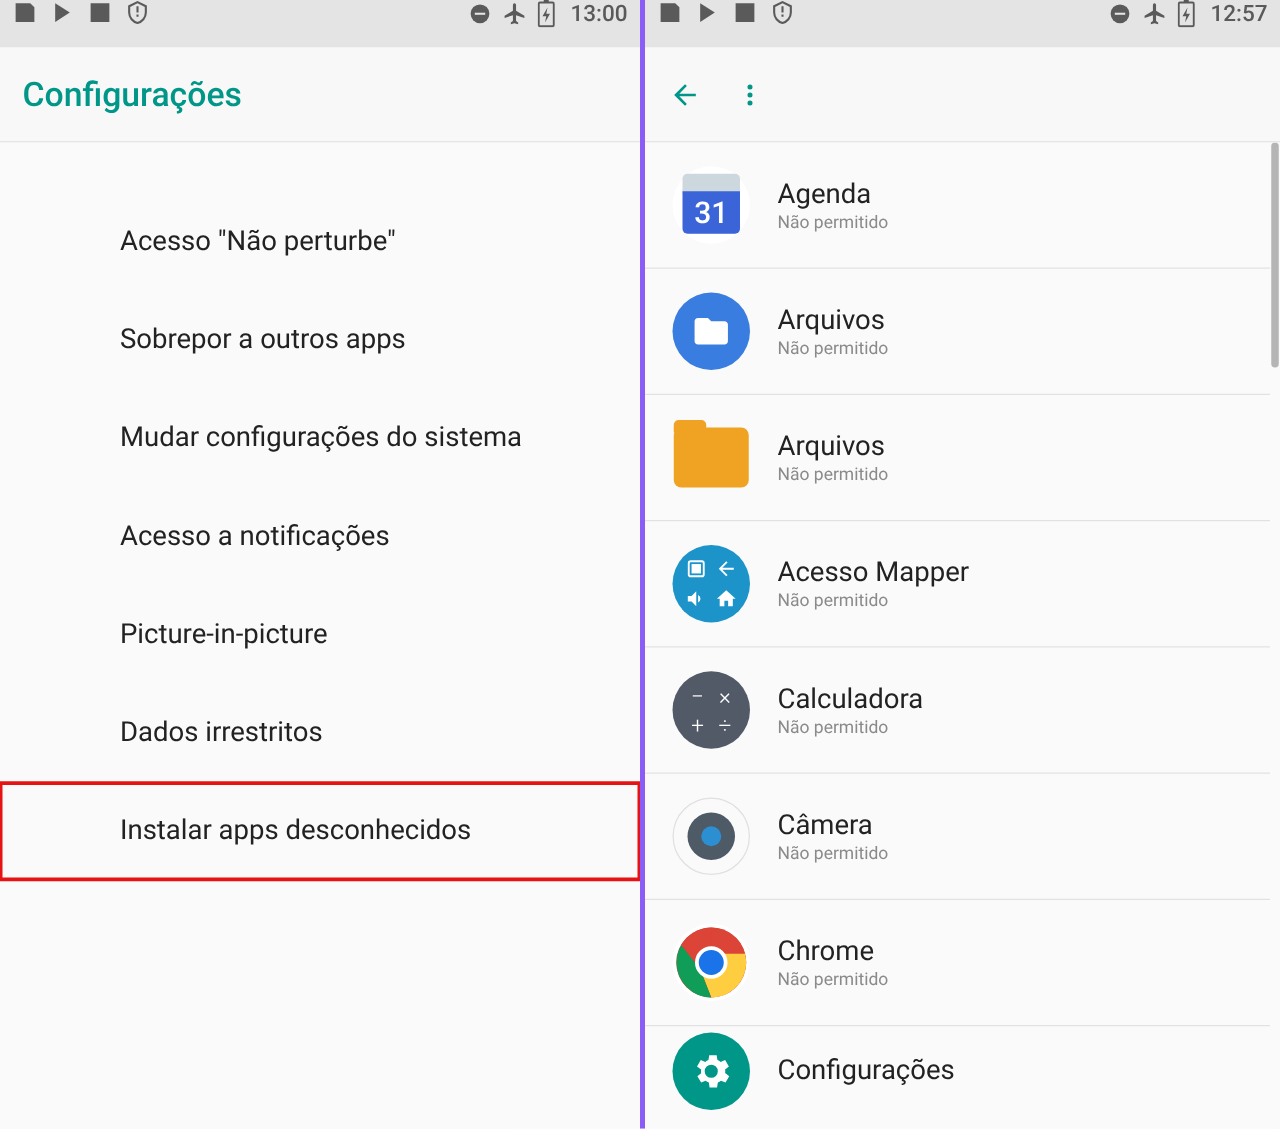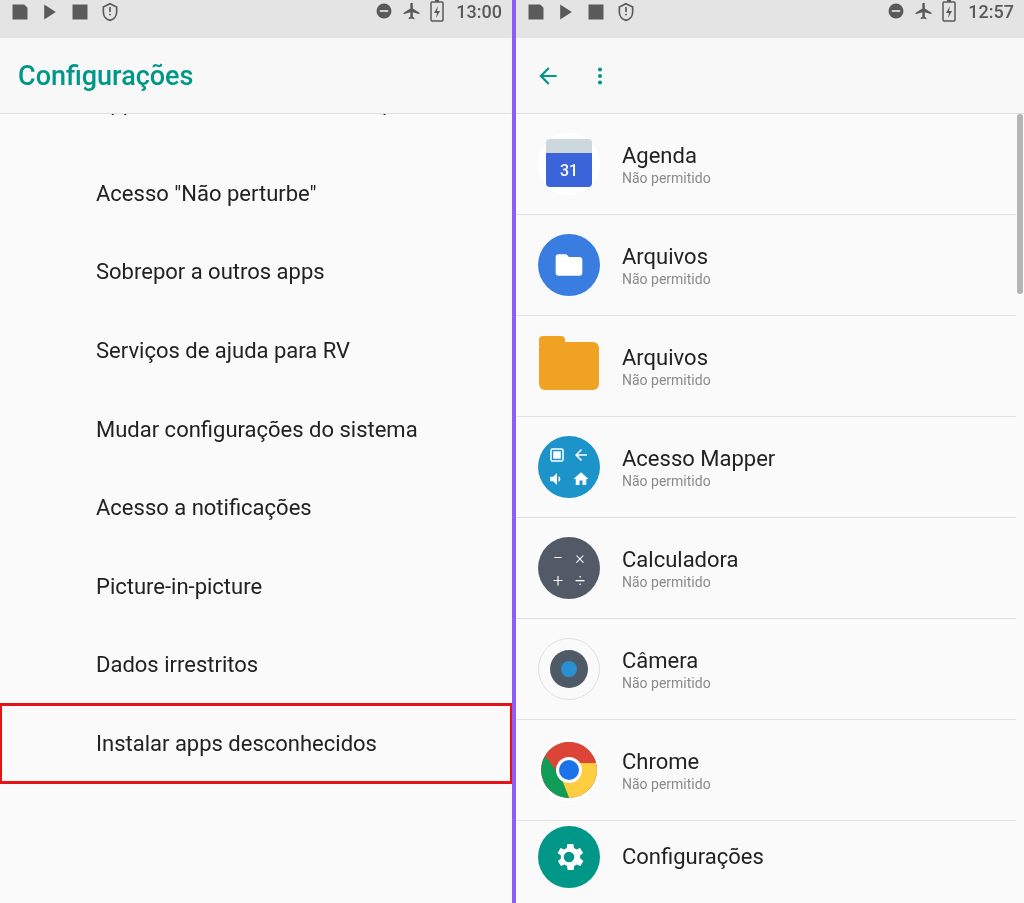--- a/index.html
+++ b/index.html
@@ -19,22 +19,22 @@
       overflow: hidden;
     }
     .phone + .phone {
       border-left: 4px solid #8b5cf6;
     }
     
     .statusbar {
       height: 38px;
       background: #e4e4e4;
       display: flex;
-      align-items: flex-end;
-      padding: 16px 10px;
+      align-items: flex-start;
+      padding: 0 10px;
       color: #5a5a5a;
       font-size: 14px;
       gap: 40px;
     }
     .statusbar .left-icons { display: flex; gap: 10px; align-items: center; }
     .statusbar .spacer { flex: 1; }
     .statusbar .right-icons { display: flex; gap: 8px; align-items: center; }
     .statusbar svg { fill: #5a5a5a; }
     .clock { font-weight: 500; font-size: 18px; margin-left: 4px; color:#5a5a5a;}
     
@@ -132,21 +132,21 @@
       right: 0;
       top: 0;
       width: 6px;
       height: 180px;
       background: #b5b5b5;
       border-radius: 3px;
     }
     
     .icon-agenda { background: #fff; position: relative; }
     .icon-agenda .cal-top { position:absolute; top:6px; left:8px; right:8px; height:16px; background:#cdd8de; border-radius:4px 4px 0 0;}
-    .icon-agenda .cal-body { position:absolute; top:20px; left:8px; right:8px; bottom:8px; background:#3a64d8; border-radius:0 0 4px 4px; display:flex; align-items:center; justify-content:center; color:#fff; font-size:16px; font-weight:500;}
+    .icon-agenda .cal-body { position:absolute; top:20px; left:8px; right:8px; bottom:8px; background:#3a64d8; border-radius:0 0 4px 4px; display:flex; align-items:center; justify-content:center; color:#fff; font-size:24px; font-weight:500;}
     .icon-arquivos1 { background:#3a7de0; }
     .icon-arquivos1 svg { fill:#fff; }
     .icon-arquivos2 { background:none; }
     .icon-arquivos2 .folder { width:60px; height:48px; background:#f0a223; border-radius:6px; position:relative; }
     .icon-arquivos2 .folder::before { content:''; position:absolute; top:-6px; left:0; width:26px; height:10px; background:#f0a223; border-radius:4px 4px 0 0;}
     .icon-button-mapper { background:#1d94c9; display:grid; grid-template-columns:1fr 1fr; grid-template-rows:1fr 1fr; padding:8px; gap:2px;}
     .icon-button-mapper span { background:#1d94c9; display:flex; align-items:center; justify-content:center;}
     .icon-button-mapper svg { fill:#fff; width:18px; height:18px;}
     .icon-calc { background:#535a67; display:grid; grid-template-columns:1fr 1fr; grid-template-rows:1fr 1fr; padding:10px; gap:2px;}
     .icon-calc span { color:#fff; font-size:18px; display:flex; align-items:center; justify-content:center; font-weight:300;}
@@ -200,23 +200,20 @@
 
   <div class="settings-list">
     <div class="settings-item truncated-top">
       <span style="transform:translateY(-24px);">Apps de administrador de dispositivo</span>
     </div>
     <div class="settings-item">
       <span>Acesso "Não perturbe"</span>
     </div>
     <div class="settings-item">
       <span>Sobrepor a outros apps</span>
-    </div>
-    <div class="settings-item">
-      <span>Serviços de ajuda para RV</span>
     </div>
     <div class="settings-item">
       <span>Mudar configurações do sistema</span>
     </div>
     <div class="settings-item">
       <span>Acesso a notificações</span>
     </div>
     <div class="settings-item">
       <span>Picture-in-picture</span>
     </div>

